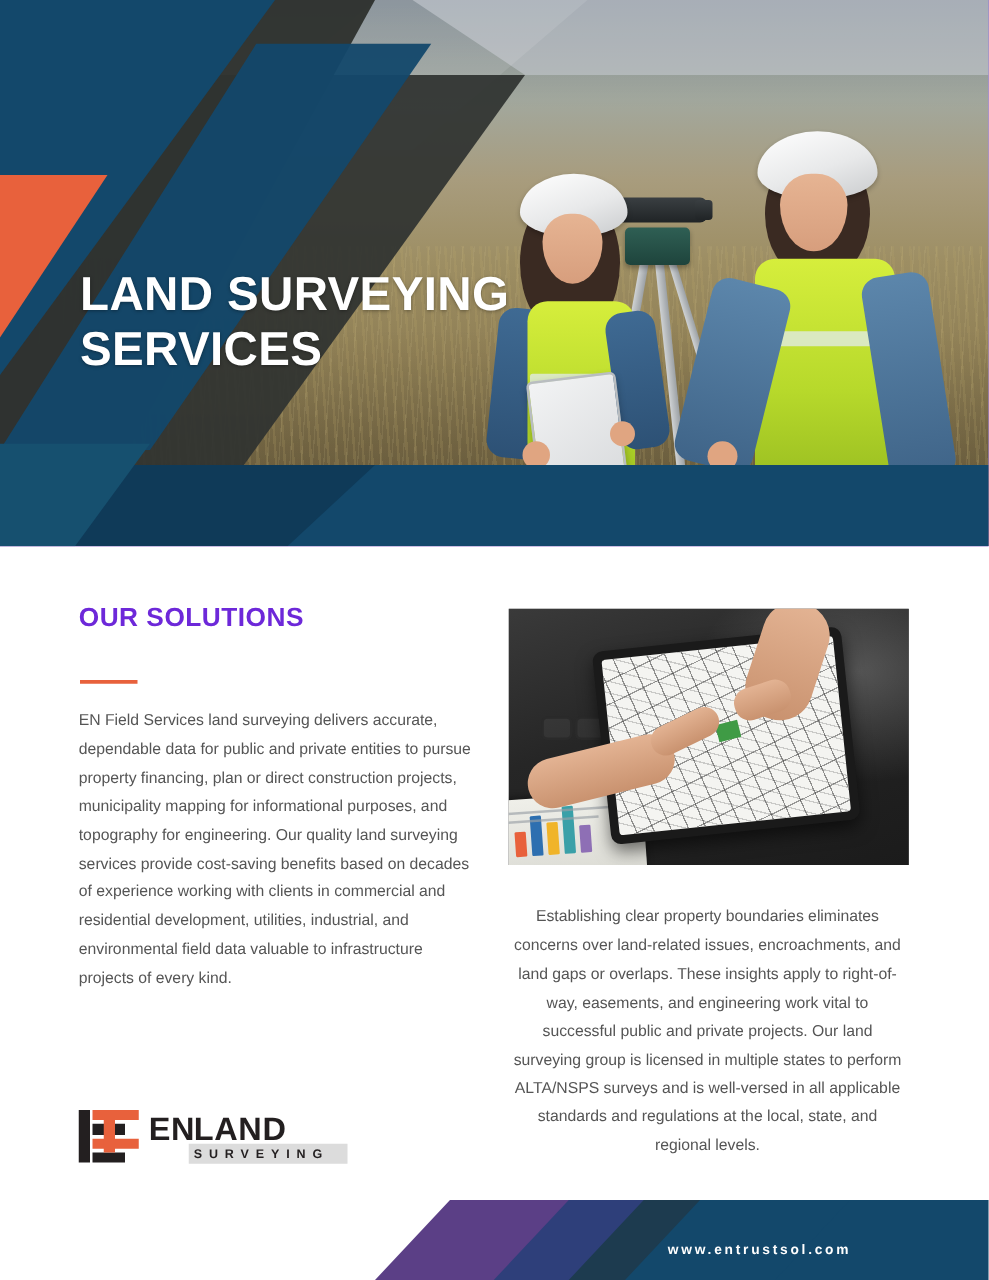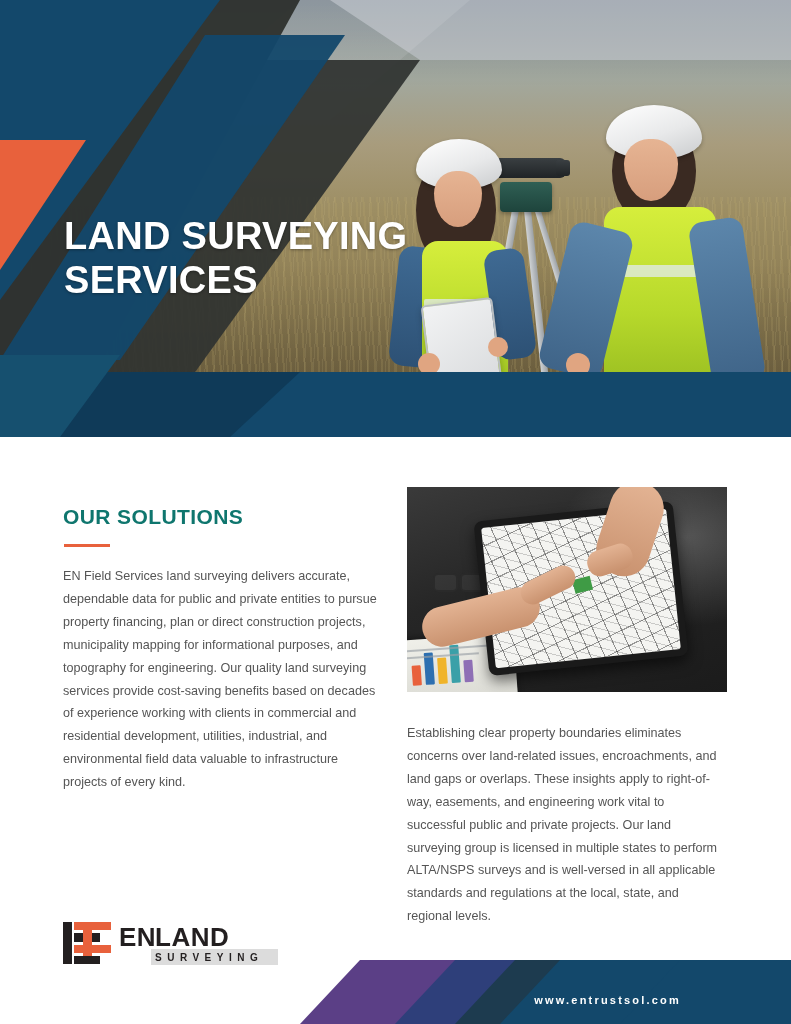--- a/index.html
+++ b/index.html
@@ -159,24 +159,24 @@
     line-height: 1.16;
     font-weight: bold;
     letter-spacing: .3px;
     text-shadow: 0 1px 3px rgba(0,0,0,.35);
   }
 
   
   .section-title {
     position: absolute;
     left: 63px;
-    top: 505px;
+    top: 483px;
     font-size: 21px;
     font-weight: bold;
-    color: #0f766e;
+    color: #6d28d9;
     letter-spacing: .4px;
   }
   .rule {
     position: absolute;
     left: 64px;
     top: 544px;
     width: 46px;
     height: 3px;
     background: #e8613c;
   }
@@ -190,20 +190,21 @@
     color: #555555;
   }
   .body-col-right {
     position: absolute;
     left: 407px;
     top: 722px;
     width: 318px;
     font-size: 12.6px;
     line-height: 1.82;
     color: #555555;
+    text-align: center;
   }
 
   
   .photo2 {
     position: absolute;
     left: 407px;
     top: 487px;
     width: 320px;
     height: 205px;
     overflow: hidden;
@@ -288,21 +289,21 @@
   .arm {
     position: absolute;
     background: linear-gradient(180deg,#e3b393 0%,#c9926f 100%);
     border-radius: 26px;
   }
 
   
   .logo {
     position: absolute;
     left: 63px;
-    top: 920px;
+    top: 886px;
     width: 215px;
     height: 48px;
   }
   .logo-mark {
     position: absolute;
     left: 0; top: 2px;
     width: 48px; height: 42px;
   }
   .lm-bar {
     position: absolute;

